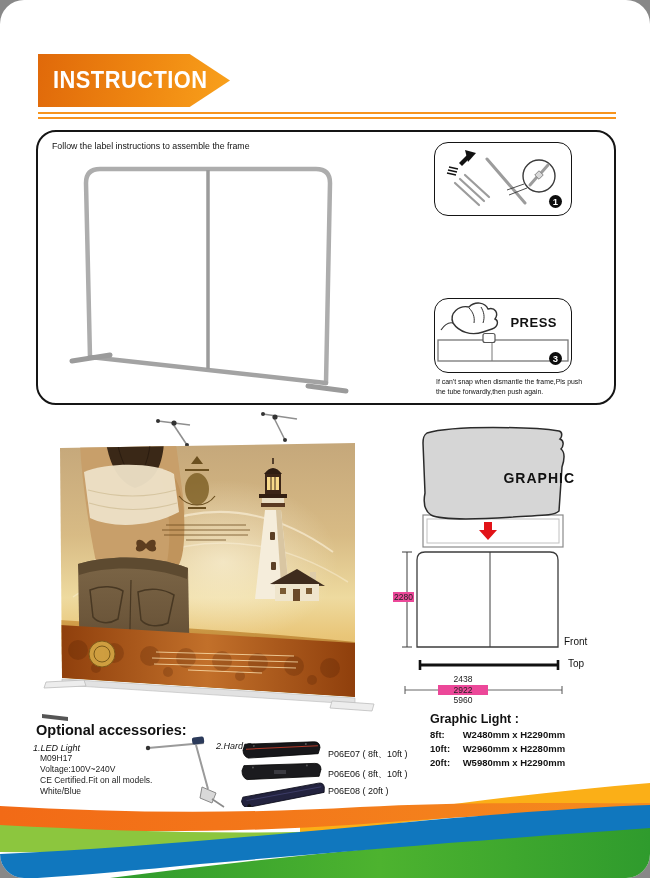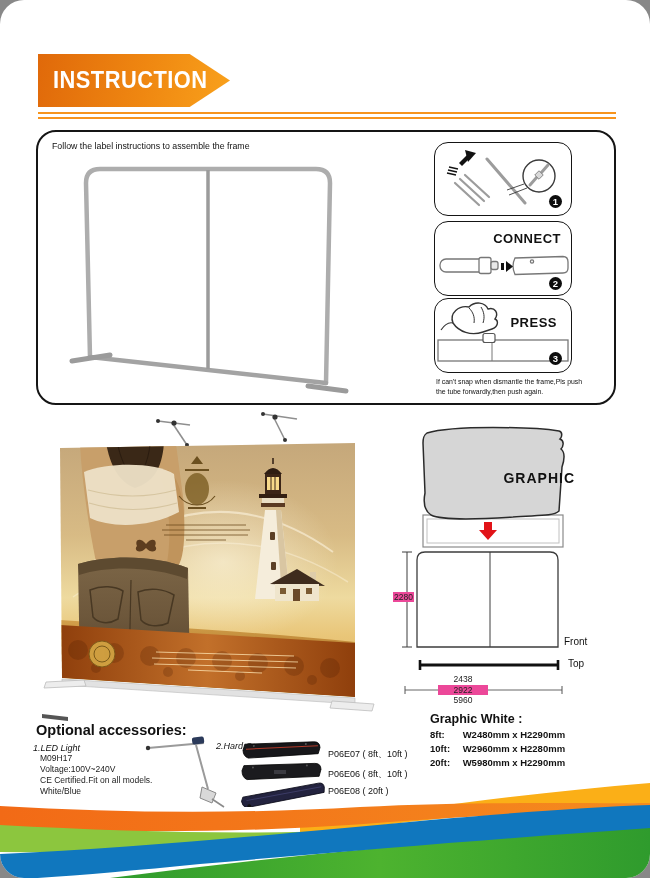--- a/index.html
+++ b/index.html
@@ -80,37 +80,20 @@
       <circle cx="104" cy="33" r="16" fill="#fff" stroke="#3a3a3a" stroke-width="1.4"></circle>
       <line x1="89" y1="41" x2="72" y2="47" stroke="#3a3a3a" stroke-width="0.9"></line>
       <line x1="92" y1="45" x2="74" y2="52" stroke="#3a3a3a" stroke-width="0.9"></line>
       <line x1="95" y1="42" x2="102" y2="34" stroke="#9c9c9c" stroke-width="3" stroke-linecap="round"></line>
       <line x1="106" y1="30" x2="113" y2="22" stroke="#9c9c9c" stroke-width="3" stroke-linecap="round"></line>
       <rect x="101" y="29" width="6" height="6" fill="#d9d9d9" stroke="#777" stroke-width="0.8" transform="rotate(-45 104 32)"></rect>
     </svg>
     <span class="badge" style="right:9px;bottom:7px">1</span>
   </div>
 
-  <div class="abs panel" style="left:434px;top:221px;height:73px">
-    <svg width="136" height="73" viewBox="0 0 136 73">
-      <g stroke="#777" fill="#fff" stroke-width="1.3">
-        <rect x="5" y="37" width="46" height="13" rx="6"></rect>
-        <rect x="44" y="35.5" width="12" height="16" rx="2"></rect>
-        <rect x="56" y="39.5" width="7" height="8" rx="2" fill="#e8e8e8"></rect>
-        <path d="M80,36 L128,34.5 Q133,34.5 133,40 L133,46 Q133,51 128,51 L80,52.5 Q76,44 80,36 Z"></path>
-        <circle cx="97" cy="39.5" r="1.6"></circle>
-      </g>
-      <g fill="#111">
-        <rect x="66" y="41" width="3" height="7"></rect>
-        <polygon points="71,39 71,50 78,44.5"></polygon>
-      </g>
-    </svg>
-    <span class="panel-label" style="right:10px;top:9px">CONNECT</span>
-    <span class="badge" style="right:9px;bottom:5px">2</span>
-  </div>
 
   <div class="abs panel" style="left:434px;top:298px;height:73px">
     <svg width="136" height="73" viewBox="0 0 136 73">
       <rect x="3" y="41" width="130" height="21" fill="#fff" stroke="#777" stroke-width="1.3"></rect>
       <line x1="57" y1="41" x2="57" y2="62" stroke="#777" stroke-width="1"></line>
       <rect x="48" y="34.5" width="12" height="9" rx="2" fill="#fff" stroke="#555" stroke-width="1.2"></rect>
       <path d="M18,24 C14,14 24,6 34,8 C40,2 50,3 53,10 C60,8 64,14 60,20 C64,22 63,28 57,30 L48,33 C36,37 24,33 18,24 Z" fill="#fff" stroke="#333" stroke-width="1.4"></path>
       <path d="M34,9 C38,13 40,18 39,24" stroke="#333" stroke-width="1" fill="none"></path>
       <path d="M46,8 C49,13 50,18 48,24" stroke="#333" stroke-width="1" fill="none"></path>
       <path d="M6,31 C10,25 14,23 18,24" stroke="#333" stroke-width="1.2" fill="none"></path>
@@ -296,21 +279,21 @@
 
   <svg class="abs" style="left:400px;top:676px" width="175" height="30" viewBox="0 0 175 30">
     <line x1="5" y1="14" x2="162" y2="14" stroke="#555" stroke-width="0.9"></line>
     <line x1="5" y1="10" x2="5" y2="18" stroke="#555" stroke-width="1"></line>
     <line x1="162" y1="10" x2="162" y2="18" stroke="#555" stroke-width="1"></line>
   </svg>
   <span class="abs dim-text" style="left:438px;top:674px;width:50px;text-align:center">2438</span>
   <span class="abs dim-text" style="left:438px;top:685px;width:50px;text-align:center;background:#ec4899">2922</span>
   <span class="abs dim-text" style="left:438px;top:695px;width:50px;text-align:center">5960</span>
 
-  <div class="abs gs-title">Graphic White :</div>
+  <div class="abs gs-title">Graphic Light :</div>
   <div class="abs gs-row" style="left:430px;top:729px">
     <span class="gs-size">8ft:</span>
     <span>W2480mm x H2290mm</span>
   </div>
   <div class="abs gs-row" style="left:430px;top:743px">
     <span class="gs-size">10ft:</span>
     <span>W2960mm x H2280mm</span>
   </div>
   <div class="abs gs-row" style="left:430px;top:757px">
     <span class="gs-size">20ft:</span>

